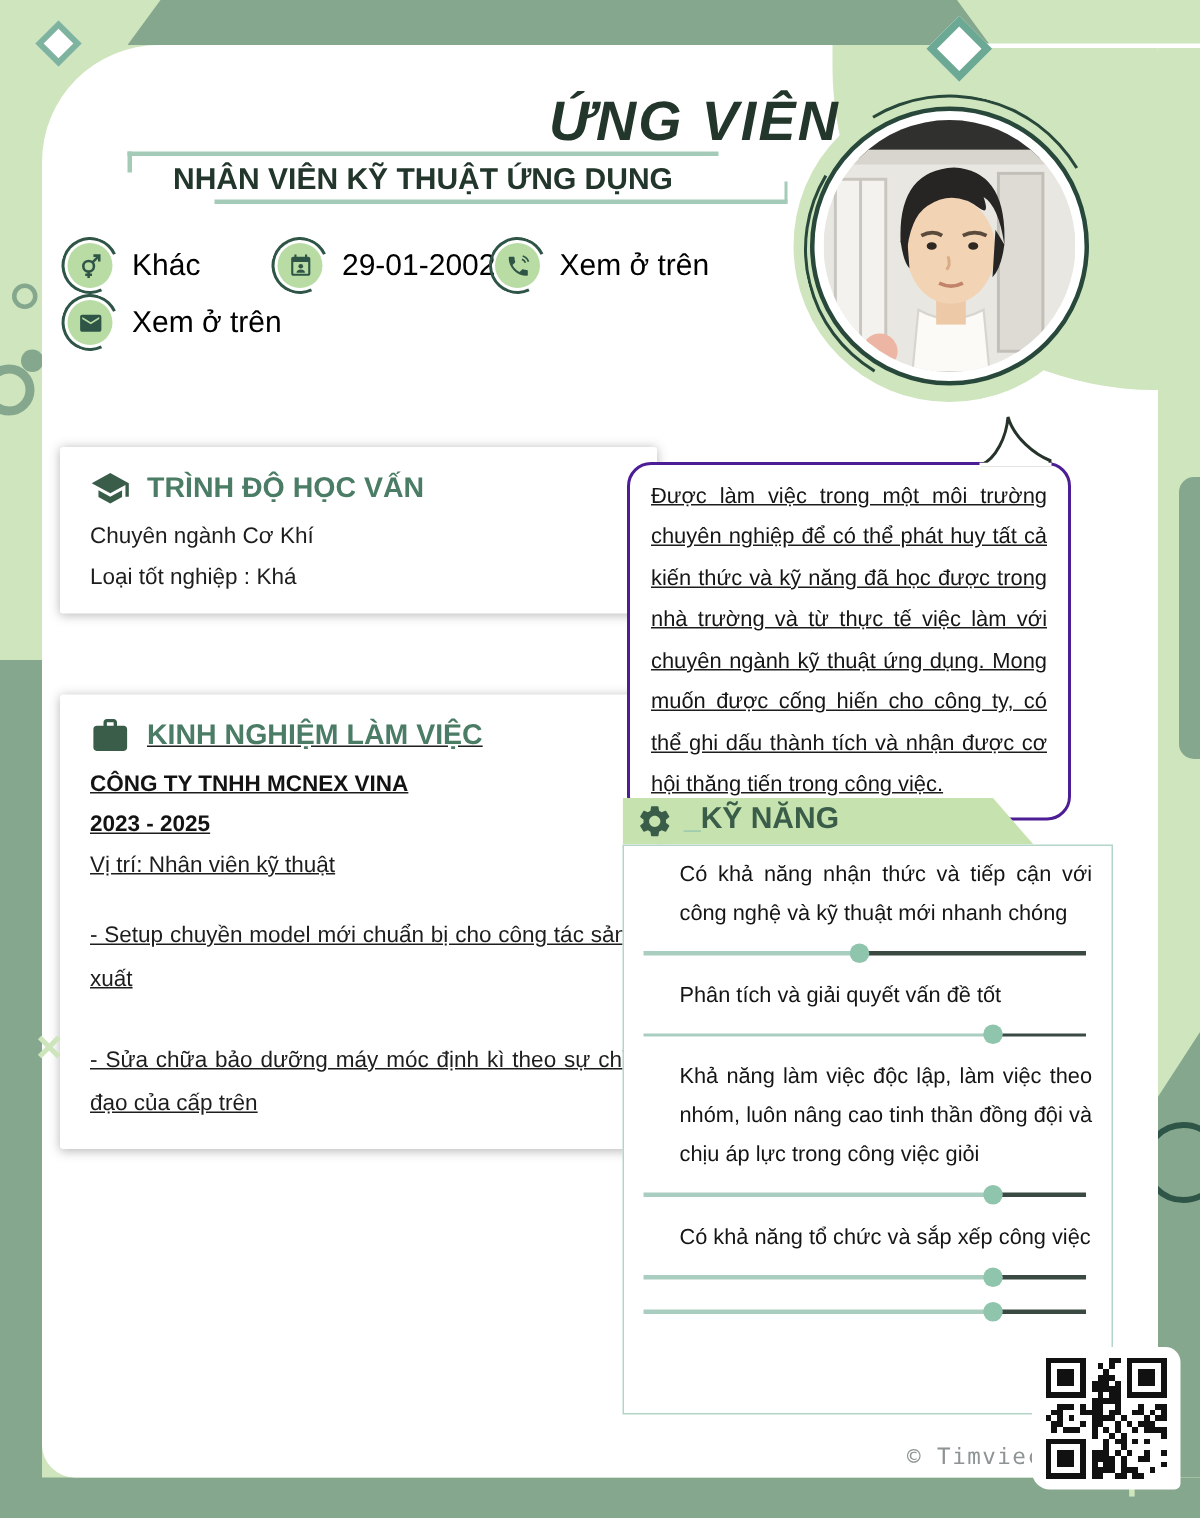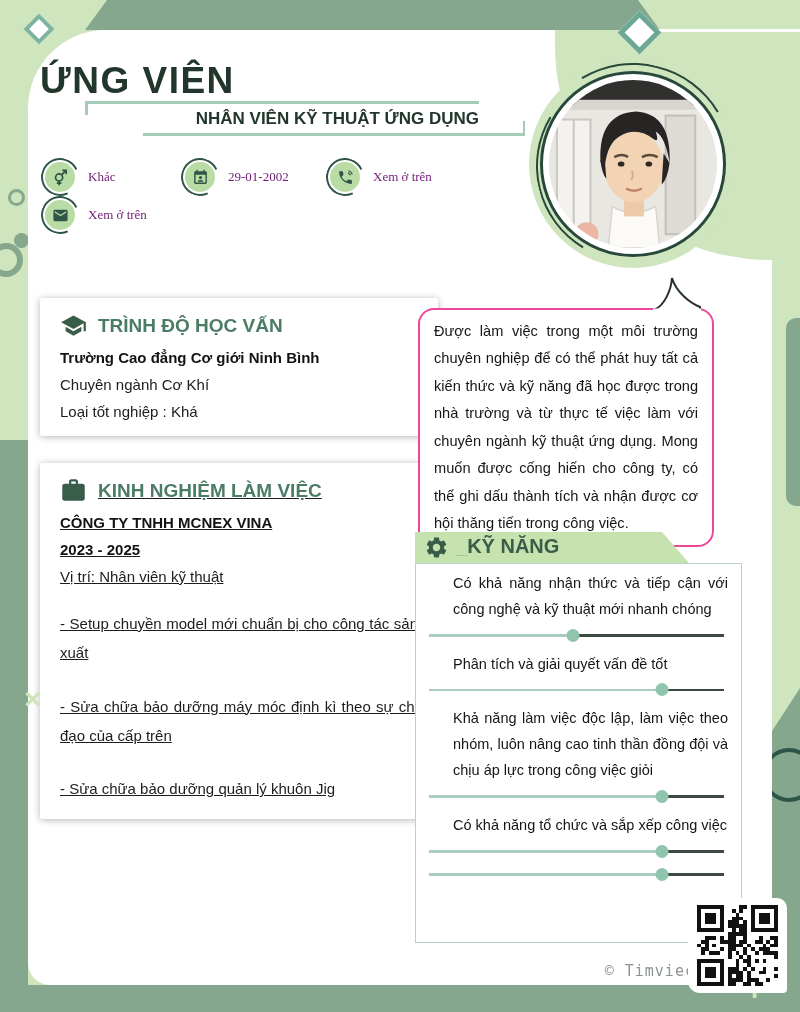--- a/index.html
+++ b/index.html
@@ -37,53 +37,53 @@
   .photo-arc1{left:505px;top:33px;width:196px;height:196px;border:2.5px solid #27483a;border-radius:50%;
     border-right-color:transparent;border-bottom-color:transparent;border-left-color:transparent;
     transform:rotate(14deg);}
   .photo-arc2{left:508px;top:40px;width:188px;height:188px;border:2px solid #27483a;border-radius:50%;
     border-right-color:transparent;border-top-color:transparent;border-bottom-color:transparent;
     transform:rotate(-14deg);}
   .photo-ring{left:512px;top:41px;width:186px;height:186px;box-sizing:border-box;
     border:3px solid #27483a;background:#fff;border-radius:50%;}
   .photo{left:521px;top:50px;width:168px;height:168px;border-radius:50%;overflow:hidden;}
   
-  .title{left:12px;top:30px;width:520px;text-align:left;font-size:37px;font-weight:800;
-    color:#22362b;letter-spacing:1.5px;}
+  .title{left:12px;top:30px;width:520px;text-align:right;font-size:37px;font-weight:800;
+    color:#22362b;letter-spacing:1.5px;font-style:italic;}
   .bracket-top{left:57px;top:71px;width:394px;height:2.5px;background:#a3cbb8;}
   .bracket-top::before{content:"";position:absolute;left:0;top:0;width:2.5px;height:14px;background:#a3cbb8;}
-  .subtitle{left:57px;top:79px;width:394px;text-align:right;font-size:17px;font-weight:800;color:#22362b;}
+  .subtitle{left:57px;top:79px;width:394px;text-align:center;font-size:20px;font-weight:800;color:#22362b;}
   .bracket-bottom{left:115px;top:103px;width:382px;height:2.5px;background:#a3cbb8;}
   .bracket-bottom::after{content:"";position:absolute;right:0;top:-12px;width:2.5px;height:14px;background:#a3cbb8;}
   
   .c-item{position:absolute;display:flex;align-items:center;gap:13px;}
   .c-icon{width:30px;height:30px;border-radius:50%;background:#b9dca4;position:relative;
     display:flex;align-items:center;justify-content:center;flex:0 0 30px;}
   .c-icon::before{content:"";position:absolute;inset:-4px;border-radius:50%;
     border:2px solid #2f5547;border-left-color:transparent;transform:rotate(200deg);}
   .c-icon svg{width:17px;height:17px;fill:#2f5547;}
-  .c-label{font-size:13px;color:#701a75;font-family:Liberation Serif, serif;}
+  .c-label{font-size:20px;color:#000000;}
   .ci-gender{left:17px;top:132px;}
   .ci-birthday{left:134px;top:132px;padding-left:23px;}
   .ci-phone{left:302px;top:132px;}
   .ci-email{left:17px;top:170px;}
   .ci-address{left:17px;top:208px;}
   
   .panel{position:absolute;left:12px;width:398px;background:#fff;box-sizing:border-box;
     padding:14px 20px 16px;box-shadow:0 1px 7px rgba(70,70,70,.4);border-radius:2px;}
   .panel-edu{top:268px;}
   .panel-exp{top:433px;text-decoration:underline;}
   .panel-head{display:flex;align-items:center;gap:11px;font-size:19px;font-weight:800;color:#4b7c65;}
   .panel-head svg{width:27px;height:27px;fill:#3a5d4a;flex:0 0 27px;}
   .p-line{font-size:15px;margin-top:10px;}
   .p-bold{font-weight:bold;color:#131313;}
   .p-just{text-align:justify;line-height:1.95;margin-top:24px;}
   
-  .bubble{left:390px;top:278px;width:296px;box-sizing:border-box;border:2px solid #ec4899;
-    border-radius:16px;padding:8px 14px;background:#fff;}
+  .bubble{left:390px;top:278px;width:296px;box-sizing:border-box;border:2px solid #4c1d95;
+    border-radius:16px;padding:8px 14px;background:#fff;text-decoration:underline;}
   .bubble-text{font-size:14.6px;line-height:1.88;text-align:justify;color:#151515;}
   .bubble-tail{left:622px;top:246px;width:54px;height:35px;z-index:2;}
   
   .skills-band{left:387px;top:502px;width:274px;height:31px;background:#c6e2ae;
     clip-path:polygon(0 0,247px 0,274px 31px,0 31px);}
   .skills-band svg{position:absolute;left:9px;top:3px;width:25px;height:25px;fill:#3a5d4a;}
   .skills-title{position:absolute;left:41px;top:3px;font-size:20px;font-weight:800;color:#3a5d4a;}
   .skills-title .us{color:#8fc3ae;}
   .skills-box{left:387px;top:533px;width:327px;height:380px;box-sizing:border-box;
     border:1.5px solid #b2d5c5;background:#fff;padding:7px 13px 0;}
@@ -194,38 +194,36 @@
     <span class="c-label">Xem ở trên</span>
   </div>
 
   <div class="panel panel-edu">
     <div class="panel-head">
       <svg viewBox="0 0 24 24">
           <path d="M5 13.18v4L12 21l7-3.82v-4L12 17l-7-3.82zM12 3 1 9l11 6 9-4.91V17h2V9L12 3z"></path>
         </svg>
       <span>TRÌNH ĐỘ HỌC VẤN</span>
     </div>
-    <div class="p-line p-bold">Trường Cao đẳng Cơ giới Ninh Bình</div>
     <div class="p-line">Chuyên ngành Cơ Khí</div>
     <div class="p-line">Loại tốt nghiệp : Khá</div>
   </div>
 
   <div class="panel panel-exp">
     <div class="panel-head">
       <svg viewBox="0 0 24 24">
           <path d="M20 6h-4V4c0-1.11-.89-2-2-2h-4C8.89 2 8 2.89 8 4v2H4C2.89 6 2.01 6.89 2.01 8L2 19c0 1.11.89 2 2 2h16c1.11 0 2-.89 2-2V8c0-1.11-.89-2-2-2zm-6 0h-4V4h4v2z"></path>
         </svg>
       <span>KINH NGHIỆM LÀM VIỆC</span>
     </div>
     <div class="p-line p-bold">CÔNG TY TNHH MCNEX VINA</div>
     <div class="p-line p-bold">2023 - 2025</div>
     <div class="p-line">Vị trí: Nhân viên kỹ thuật</div>
     <div class="p-line p-just">- Setup chuyền model mới chuẩn bị cho công tác sản xuất</div>
     <div class="p-line p-just">- Sửa chữa bảo dưỡng máy móc định kì theo sự chỉ đạo của cấp trên</div>
-    <div class="p-line p-just">- Sửa chữa bảo dưỡng quản lý khuôn Jig</div>
   </div>
 
   <div class="abs bubble-tail">
     <svg viewBox="0 0 54 35" width="54" height="35">
       <path d="M4 34 C14 30 21 15 22 2 C26 16 40 27 50 31 L50 34 Z" fill="#ffffff" stroke="#26332b" stroke-width="2"></path>
       <rect x="3" y="32.5" width="48" height="3" fill="#ffffff"></rect>
     </svg>
   </div>
   <div class="abs bubble">
     <div class="bubble-text">Được làm việc trong một môi trường chuyên nghiệp để có thể phát huy tất cả kiến thức và kỹ năng đã học được trong nhà trường và từ thực tế việc làm với chuyên ngành kỹ thuật ứng dụng. Mong muốn được cống hiến cho công ty, có thể ghi dấu thành tích và nhận được cơ hội thăng tiến trong công việc.</div>

